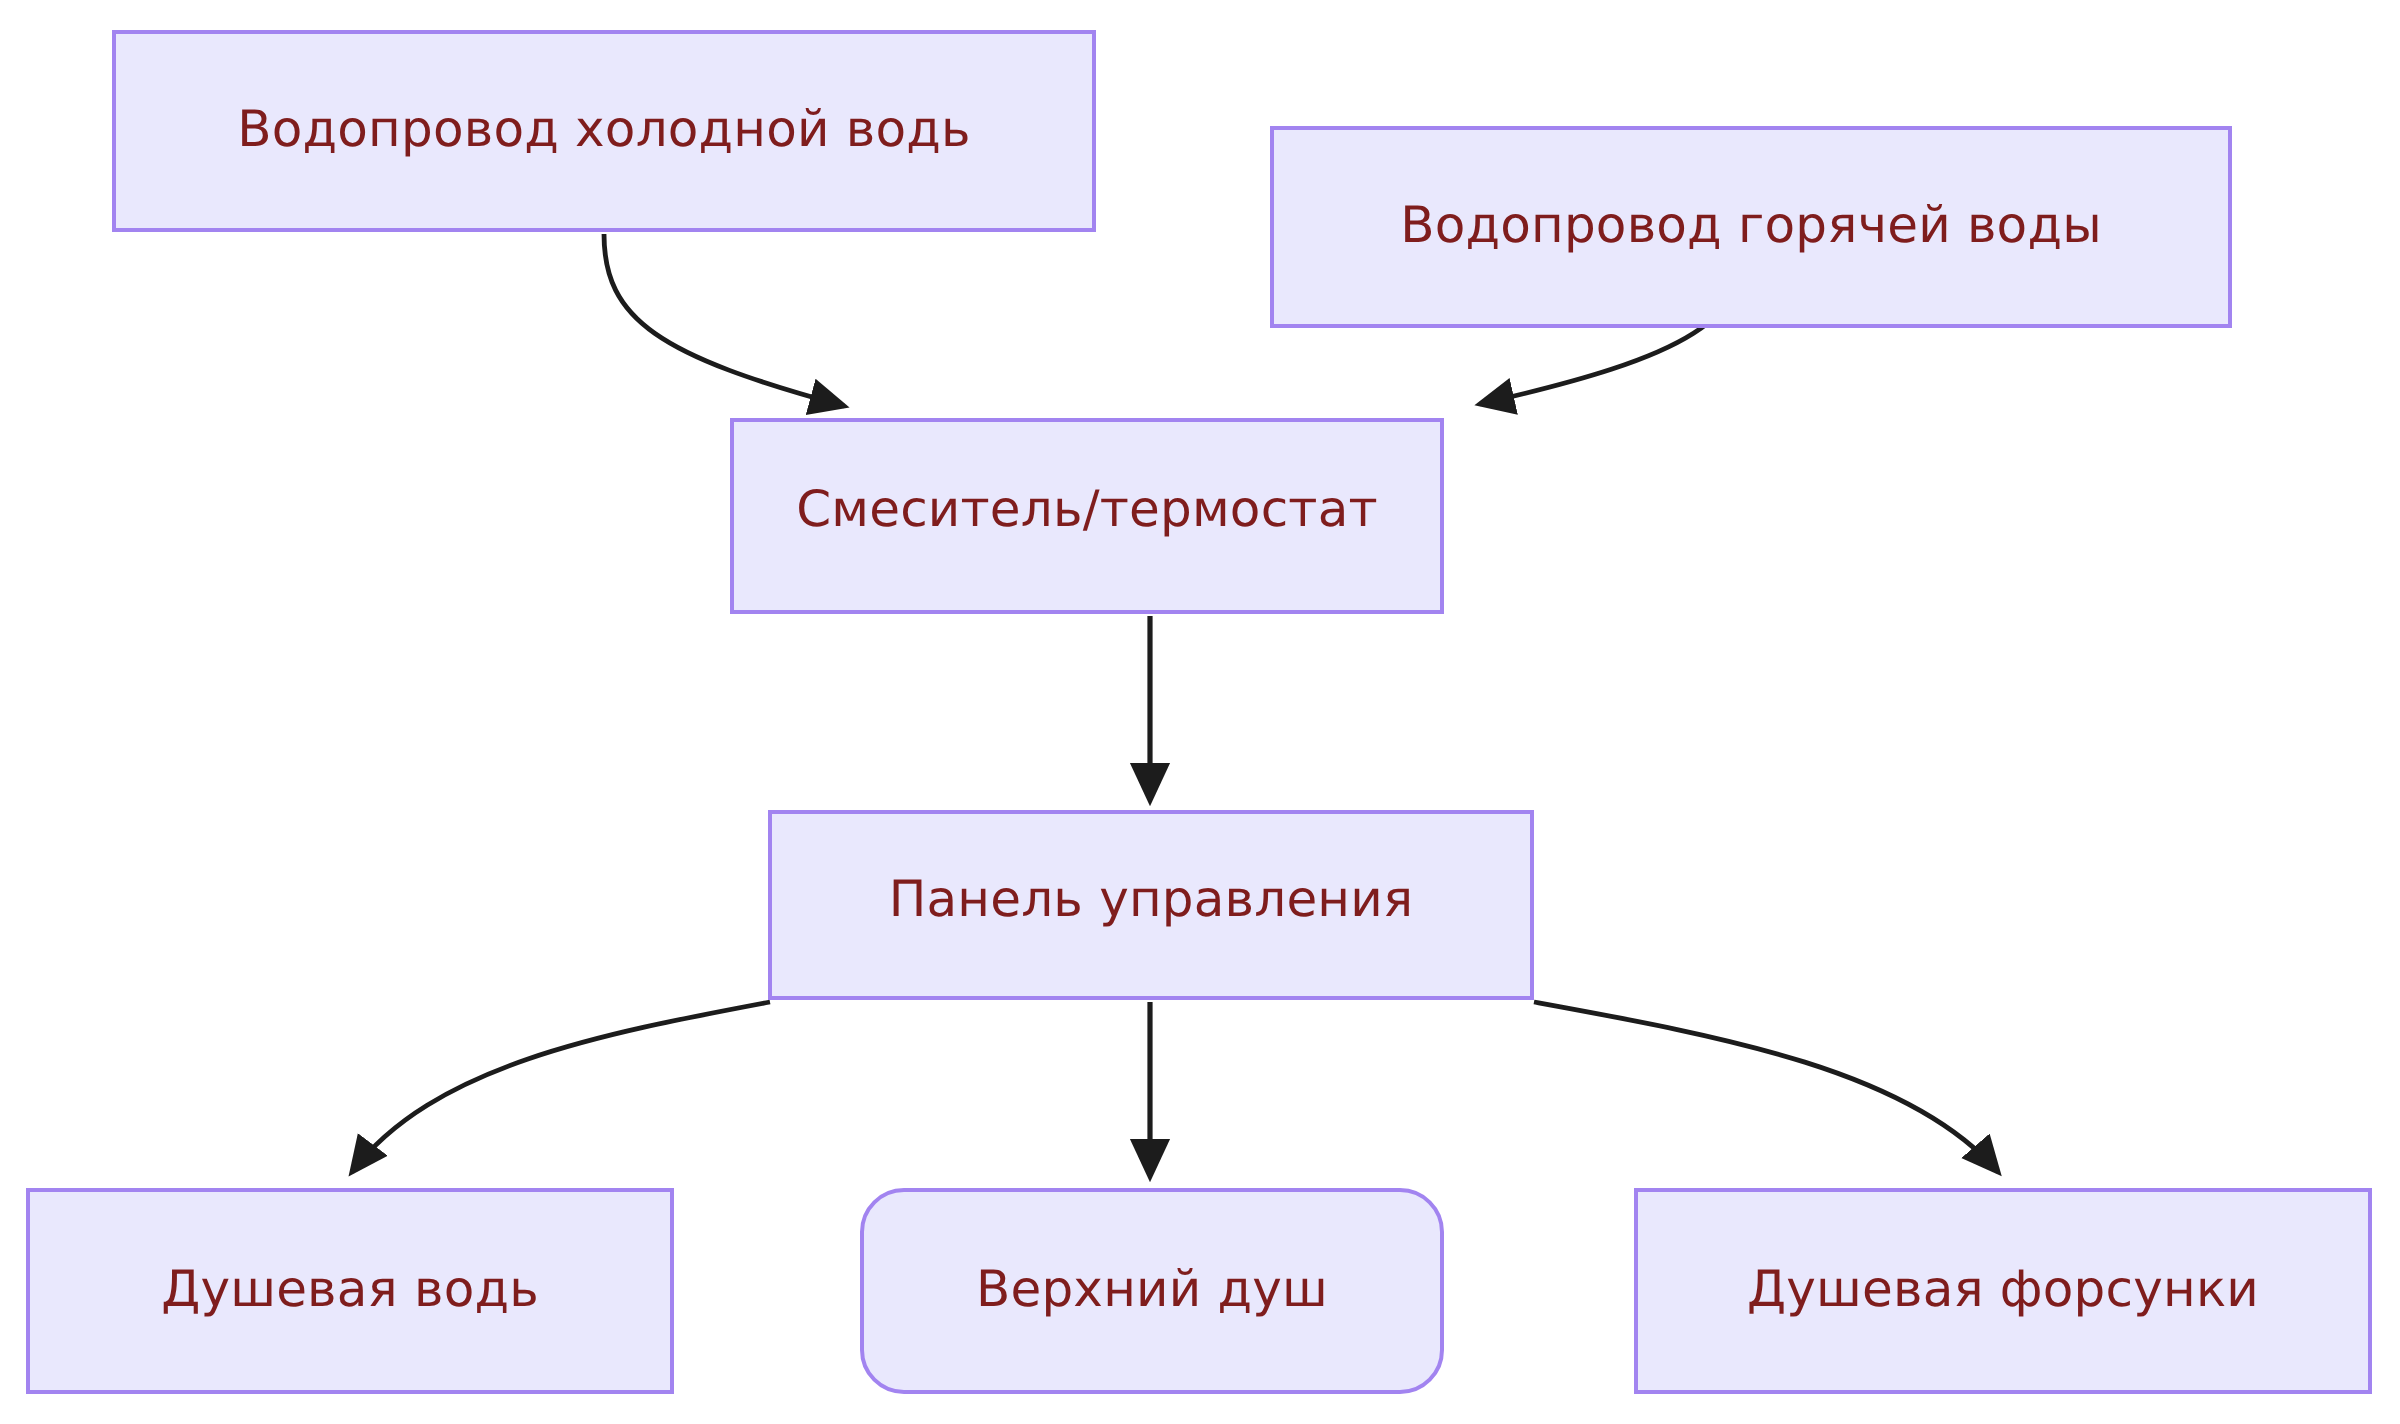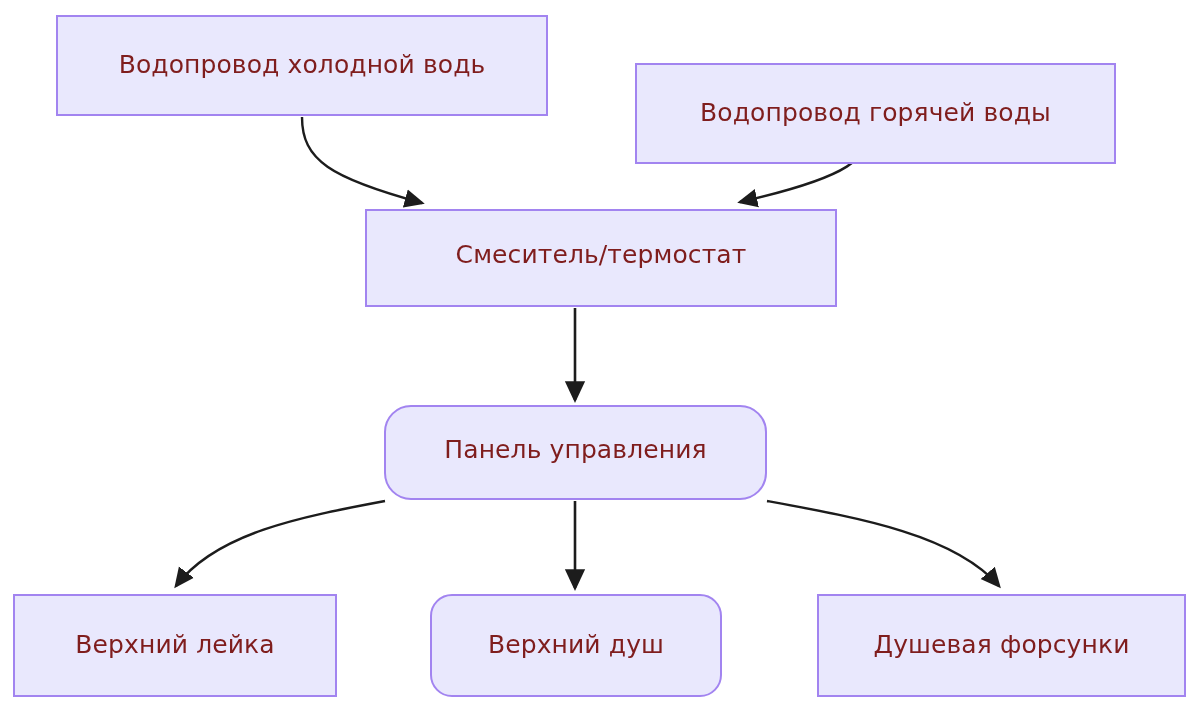--- a/index.html
+++ b/index.html
@@ -38,22 +38,22 @@
     font-size: 25px;
     color: #7f1d1d;
     line-height: 1.15;
     text-align: center;
     white-space: nowrap;
     letter-spacing: 0.1px;
   }
   
   #node-cold   { left: 56px;  top: 15px;  width: 492px; height: 101px; }
   #node-hot    { left: 635px; top: 15px;  width: 481px; height: 101px; margin-top: 48px; }
-  #node-mixer  { left: 365px; top: 209px; width: 472px; height: 98px; }
-  #node-panel  { left: 384px; top: 405px; width: 383px; height: 95px; border-radius: 27px; }
+  #node-mixer  { left: 365px; top: 209px; width: 357px; height: 98px; }
+  #node-panel  { left: 384px; top: 405px; width: 383px; height: 95px; }
   #node-hand   { left: 13px;  top: 594px; width: 324px; height: 103px; }
   #node-over   { left: 430px; top: 594px; width: 292px; height: 103px; border-radius: 22px; }
   #node-side   { left: 817px; top: 594px; width: 369px; height: 103px; }
   
   #node-mixer .node-label { transform: translateY(-3px); }
   #node-panel .node-label { transform: translateY(-2px); }
 </style>
 </head>
 <body>
 
@@ -89,21 +89,21 @@
 
   <div class="node" id="node-mixer">
     <span class="node-label">Смеситель/термостат</span>
   </div>
 
   <div class="node" id="node-panel">
     <span class="node-label">Панель управления</span>
   </div>
 
   <div class="node" id="node-hand">
-    <span class="node-label">Верхний лейка</span>
+    <span class="node-label">Душевая водь</span>
   </div>
 
   <div class="node" id="node-over">
     <span class="node-label">Верхний душ</span>
   </div>
 
   <div class="node" id="node-side">
     <span class="node-label">Душевая форсунки</span>
   </div>
 

